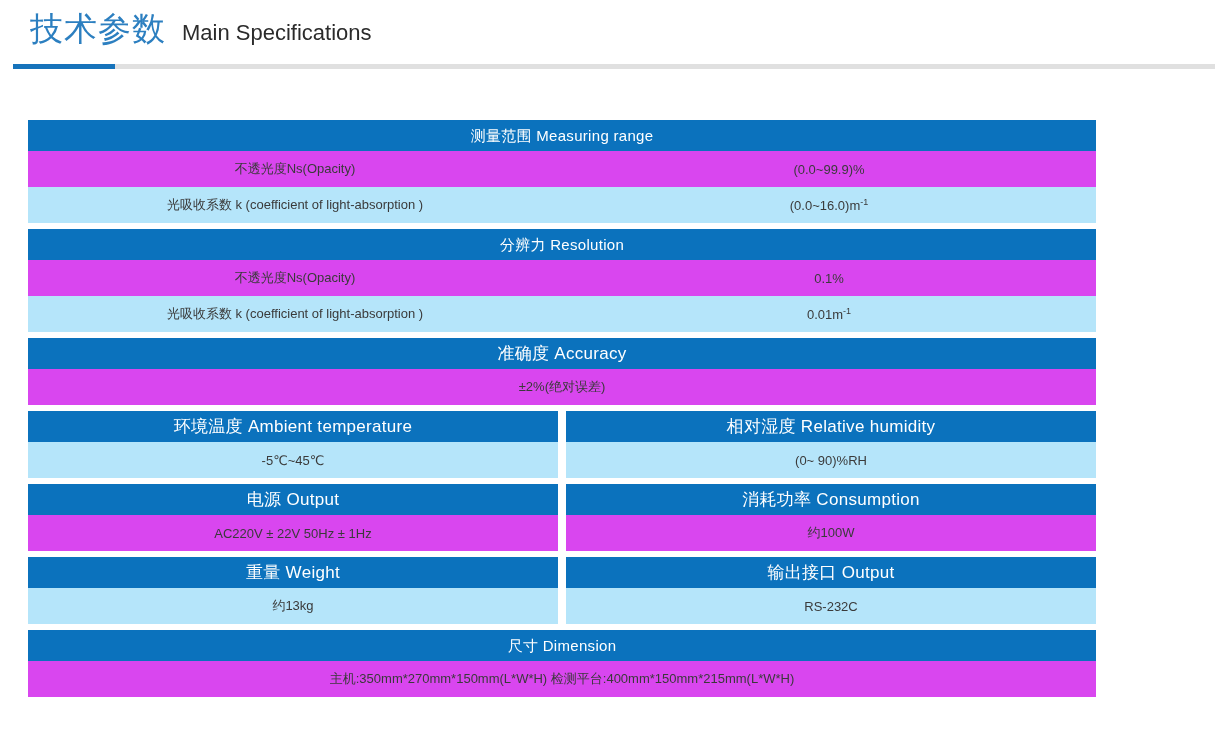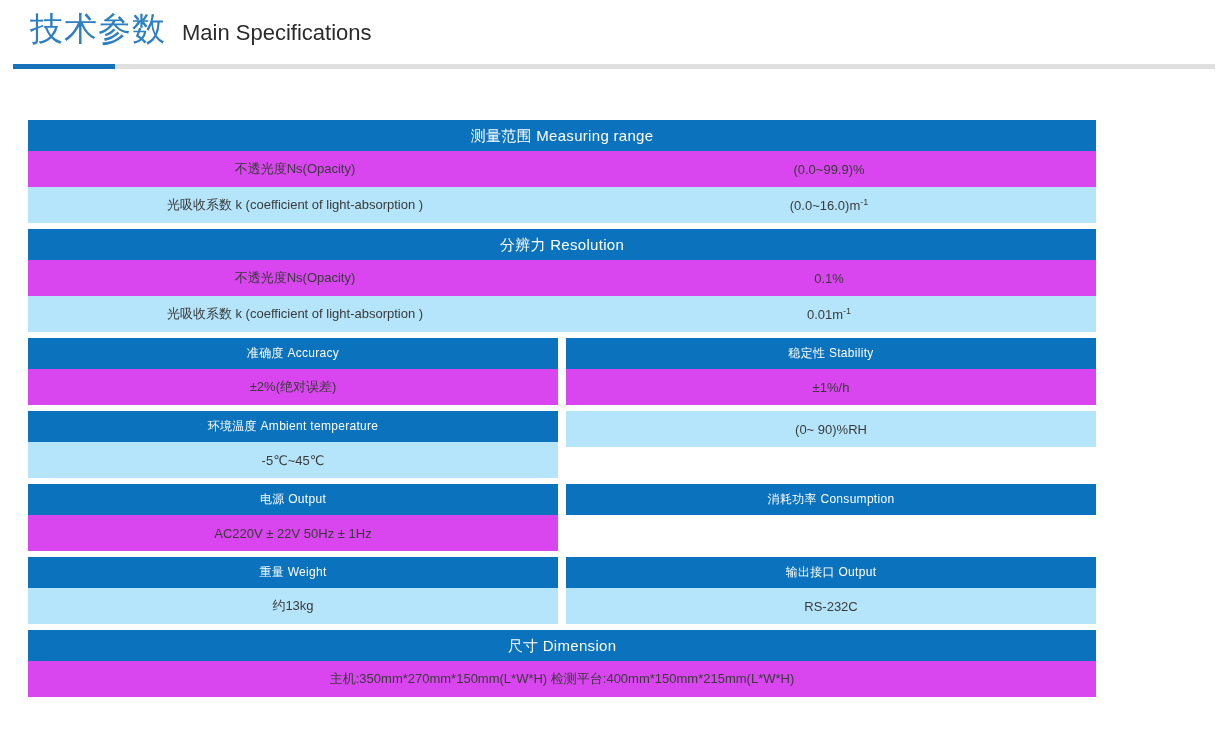--- a/index.html
+++ b/index.html
@@ -111,21 +111,21 @@
   .pair-block {
     display: flex;
     gap: 8px;
     margin-bottom: 6px;
   }
   .pair-col {
     flex: 1 1 0;
     min-width: 0;
   }
   .pair-col .band-head {
-    font-size: 12px;
+    font-size: 17px;
   }
   .pair-col .band-row {
     justify-content: flex-end;
   }
 
   sup {
     font-size: 9px;
     vertical-align: super;
     line-height: 0;
   }
@@ -169,51 +169,49 @@
     </div>
   </div>
 
   <div class="pair-block">
     <div class="pair-col">
       <div class="band-head">准确度 Accuracy</div>
       <div class="band-row tone-a single">
         <div class="cell">±2%(绝对误差)</div>
       </div>
     </div>
-    <div class="pair-col">
-      <div class="band-head">稳定性 Stability</div>
-      <div class="band-row tone-a single">
-        <div class="cell">±1%/h</div>
-      </div>
-    </div>
   </div>
 
   <div class="pair-block">
     <div class="pair-col">
       <div class="band-head">环境温度 Ambient temperature</div>
       <div class="band-row tone-b single">
         <div class="cell">-5℃~45℃</div>
       </div>
     </div>
     <div class="pair-col">
+      <div class="band-head">相对湿度 Relative humidity</div>
       <div class="band-row tone-b single">
         <div class="cell">(0~ 90)%RH</div>
       </div>
     </div>
   </div>
 
   <div class="pair-block">
     <div class="pair-col">
       <div class="band-head">电源 Output</div>
       <div class="band-row tone-a single">
         <div class="cell">AC220V ± 22V  50Hz ± 1Hz</div>
       </div>
     </div>
     <div class="pair-col">
       <div class="band-head">消耗功率 Consumption</div>
+      <div class="band-row tone-a single">
+        <div class="cell">约100W</div>
+      </div>
     </div>
   </div>
 
   <div class="pair-block">
     <div class="pair-col">
       <div class="band-head">重量 Weight</div>
       <div class="band-row tone-b single">
         <div class="cell">约13kg</div>
       </div>
     </div>

